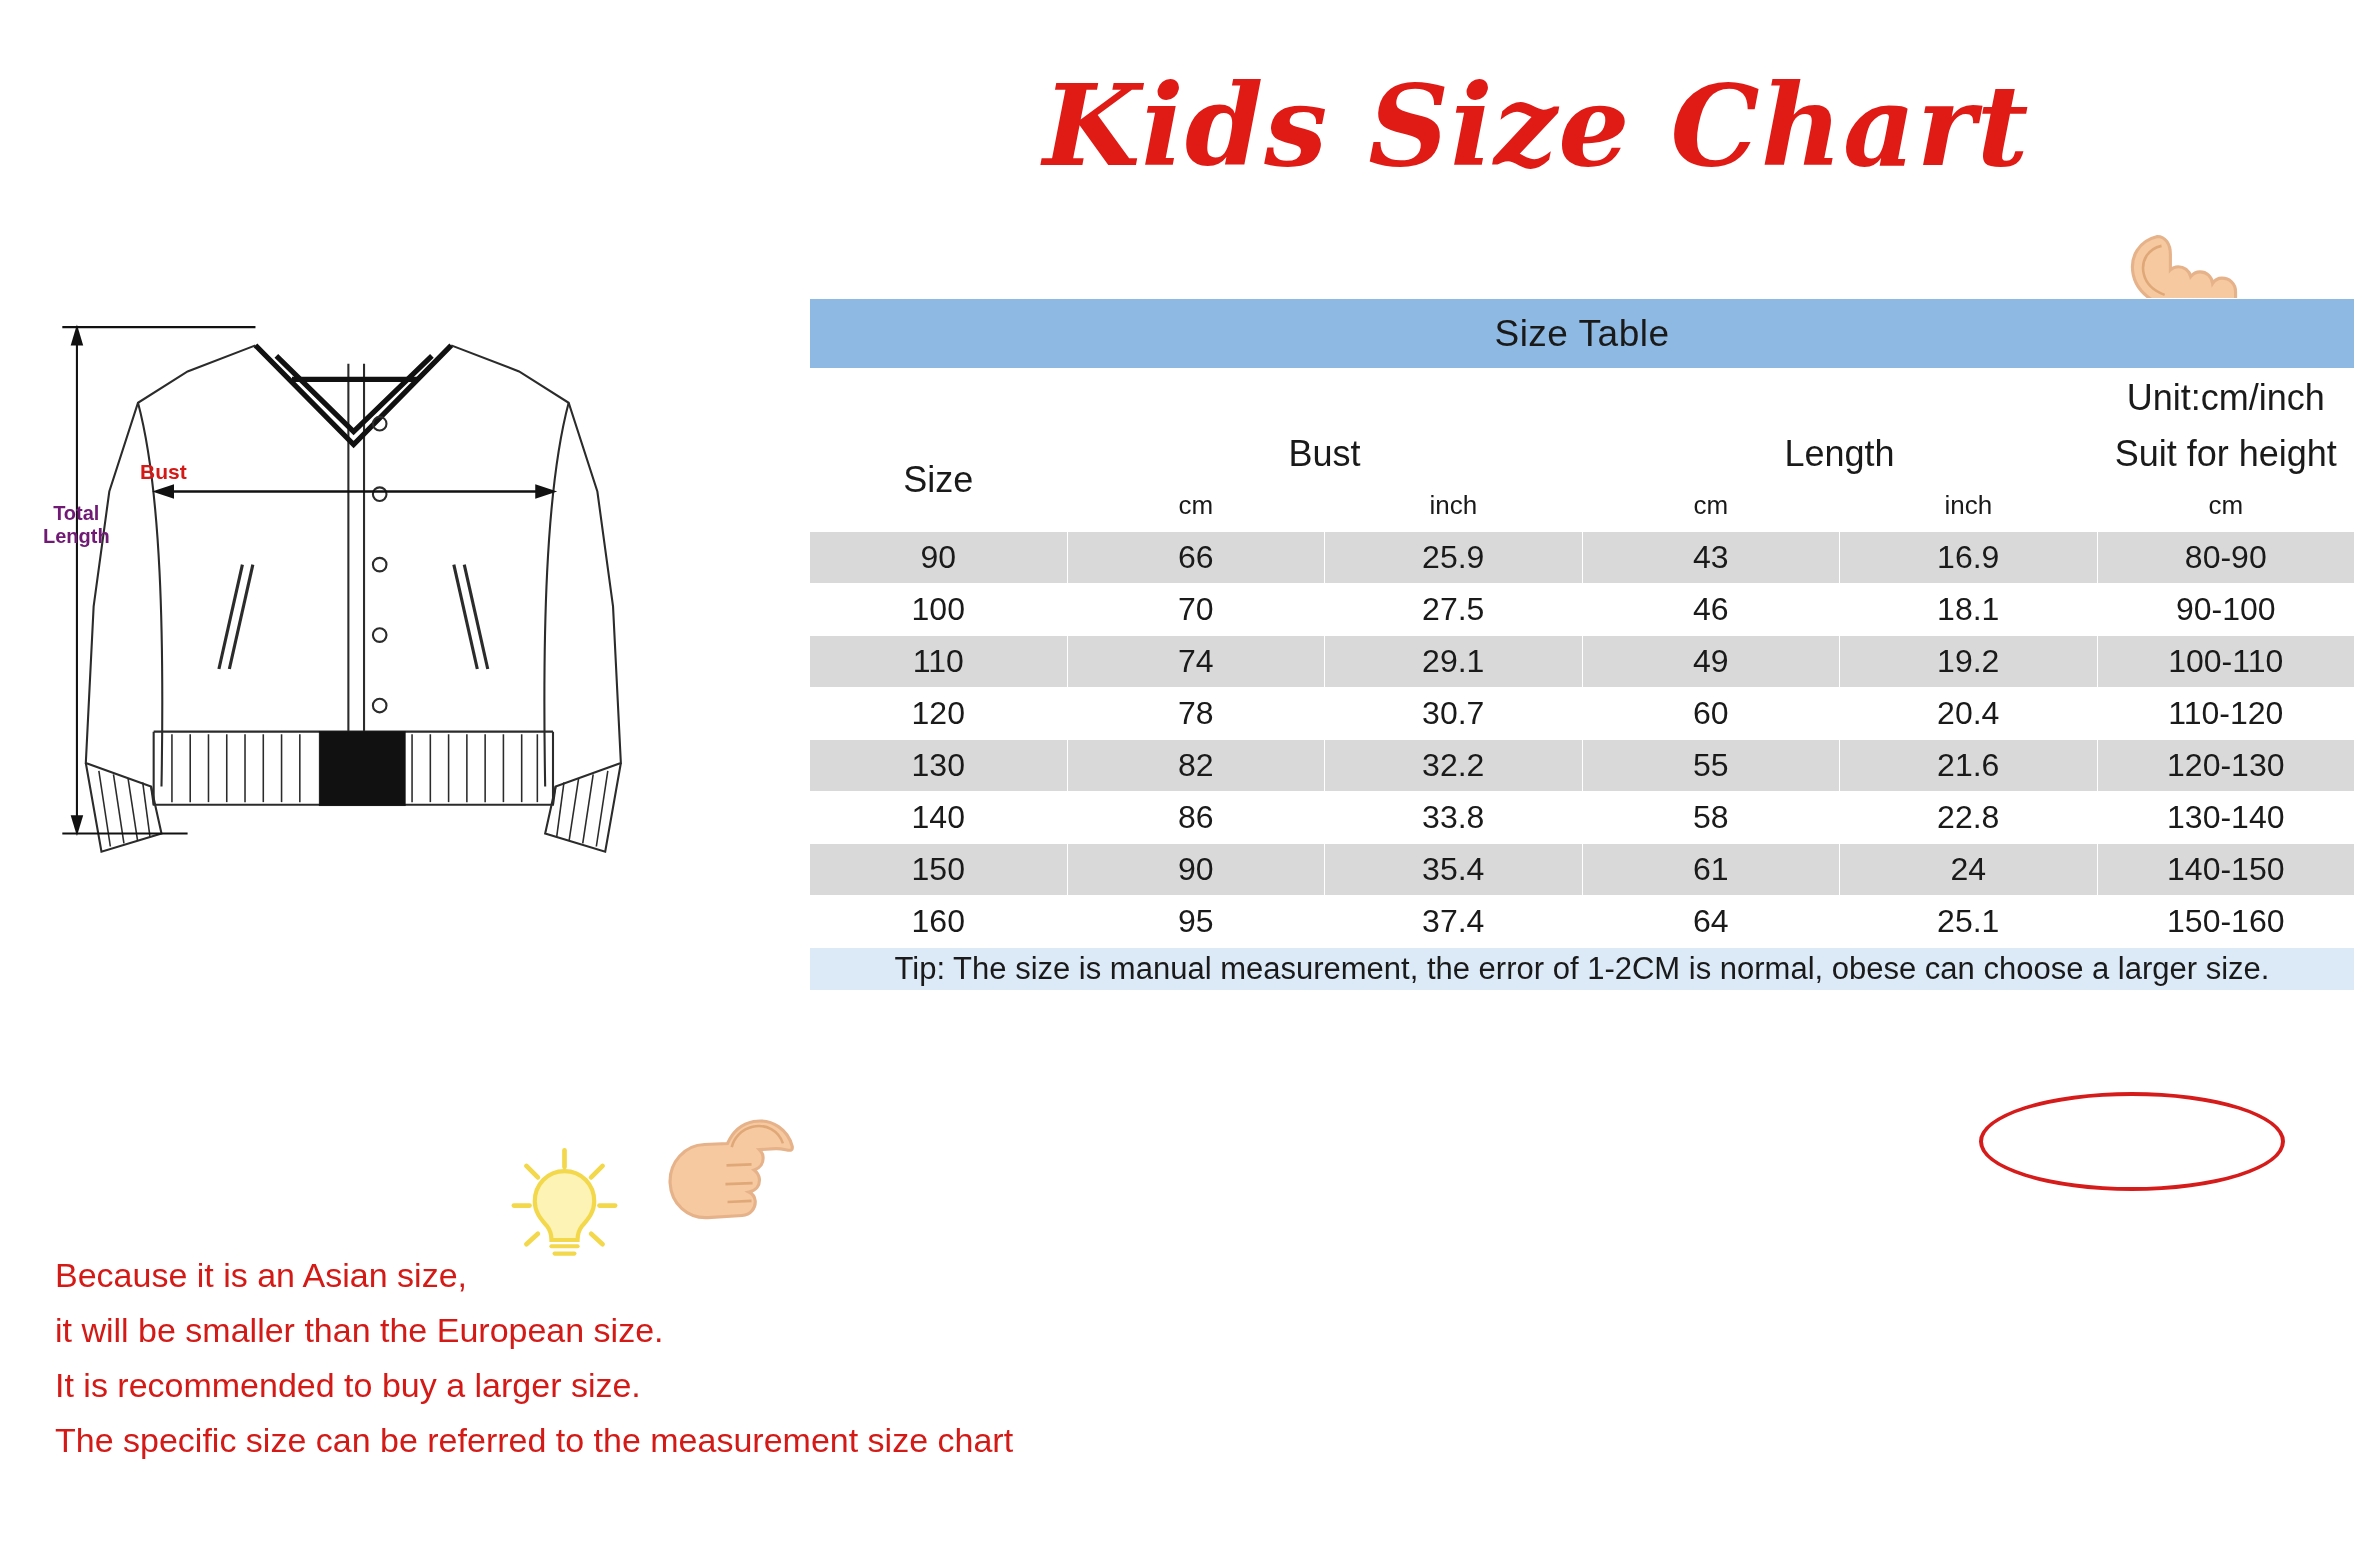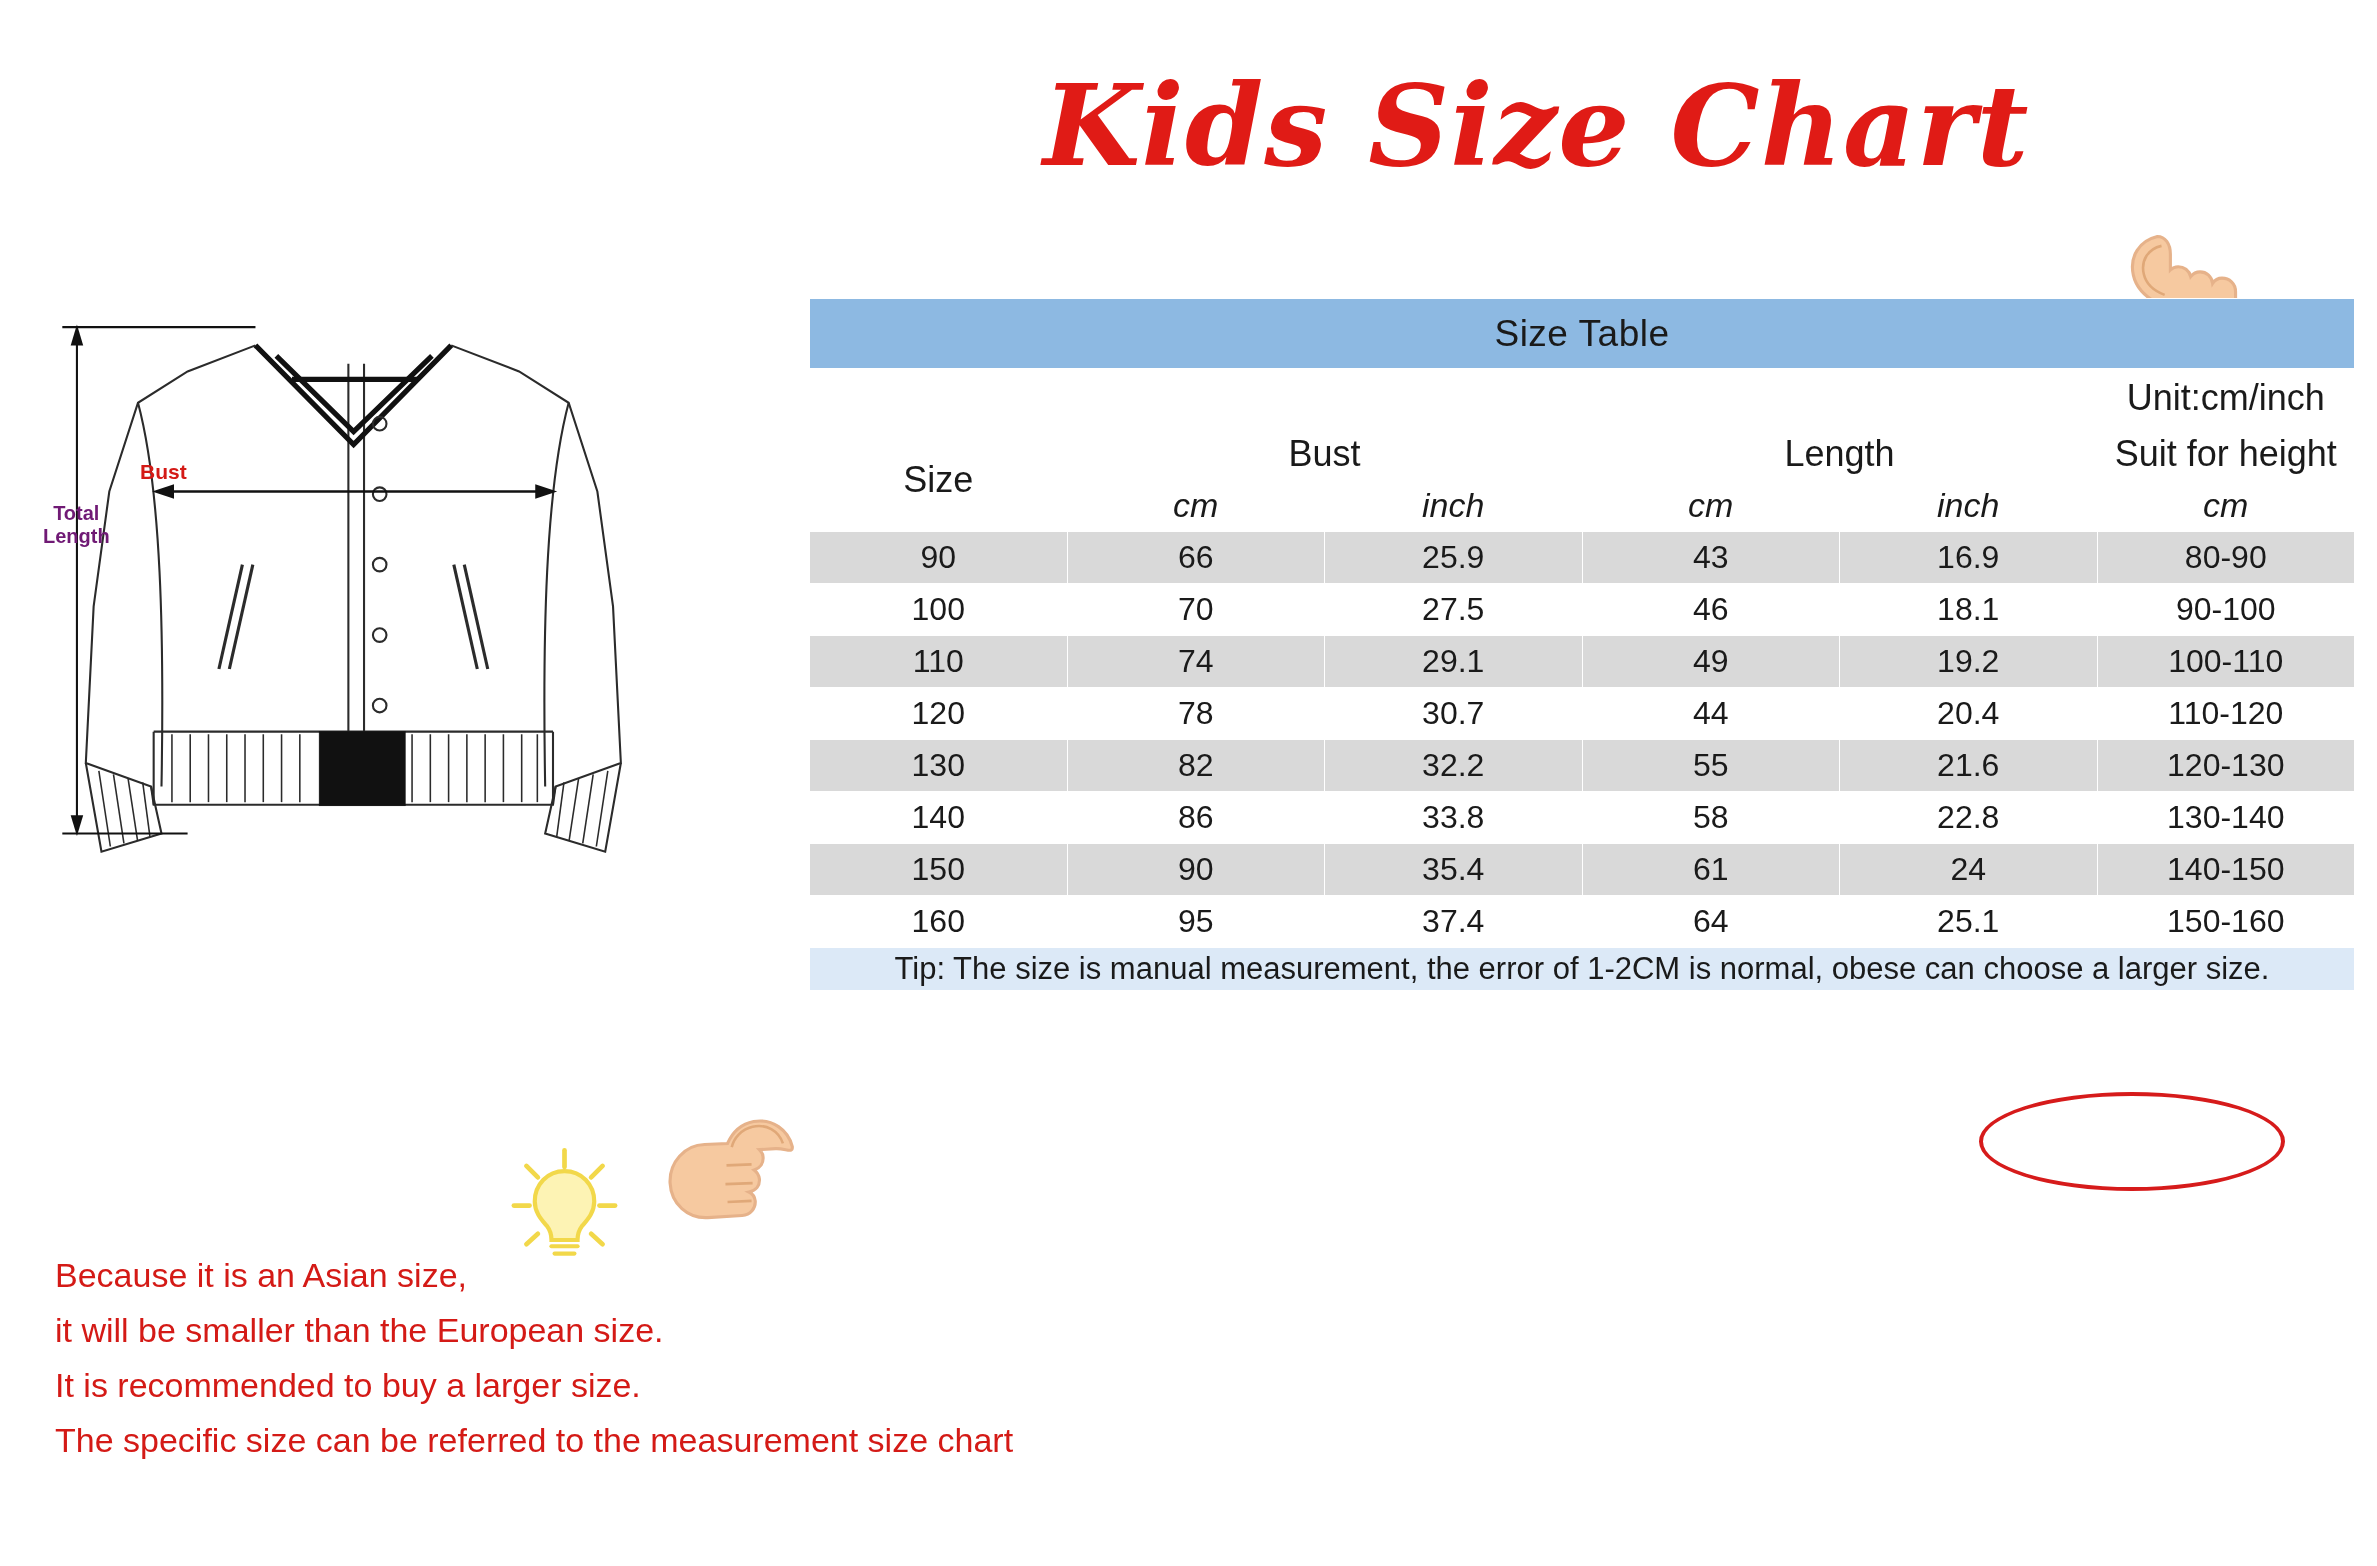--- a/index.html
+++ b/index.html
@@ -74,22 +74,21 @@
   .unit-row td {
     height: 58px !important;
   }
   .unit-cell {
     font-size: 36px;
   }
   .grp-hdr {
     font-size: 36px;
   }
   .sub-hdr {
-    font-size: 34px;
-    font-style: italic;
+    font-size: 26px;
   }
   .row-shade td {
     background: #d9d9d9 !important;
   }
   .cell-blank { background: #ffffff !important; border-color:#ffffff !important; }
   .tip-row td {
     background: #dce9f7 !important;
     text-align: left;
     font-size: 31px;
     line-height: 1.35;
@@ -324,21 +323,21 @@
         <td>74</td>
         <td>29.1</td>
         <td>49</td>
         <td>19.2</td>
         <td>100-110</td>
       </tr>
       <tr>
         <td>120</td>
         <td>78</td>
         <td>30.7</td>
-        <td>44</td>
+        <td>60</td>
         <td>20.4</td>
         <td>110-120</td>
       </tr>
       <tr class="row-shade">
         <td>130</td>
         <td>82</td>
         <td>32.2</td>
         <td>55</td>
         <td>21.6</td>
         <td>120-130</td>

